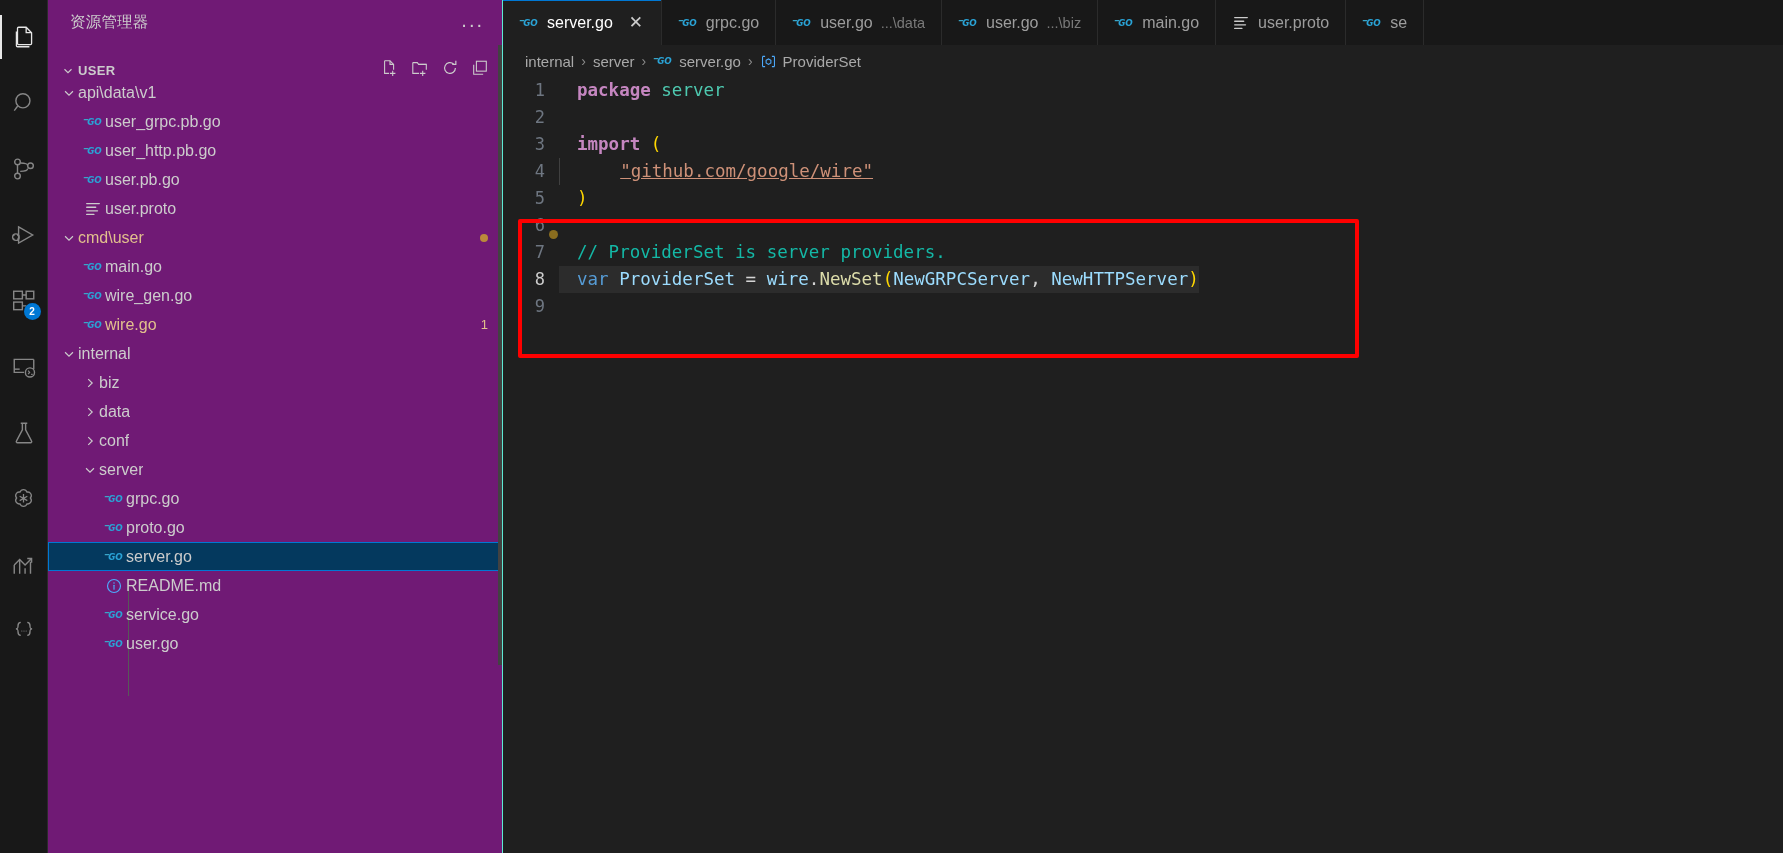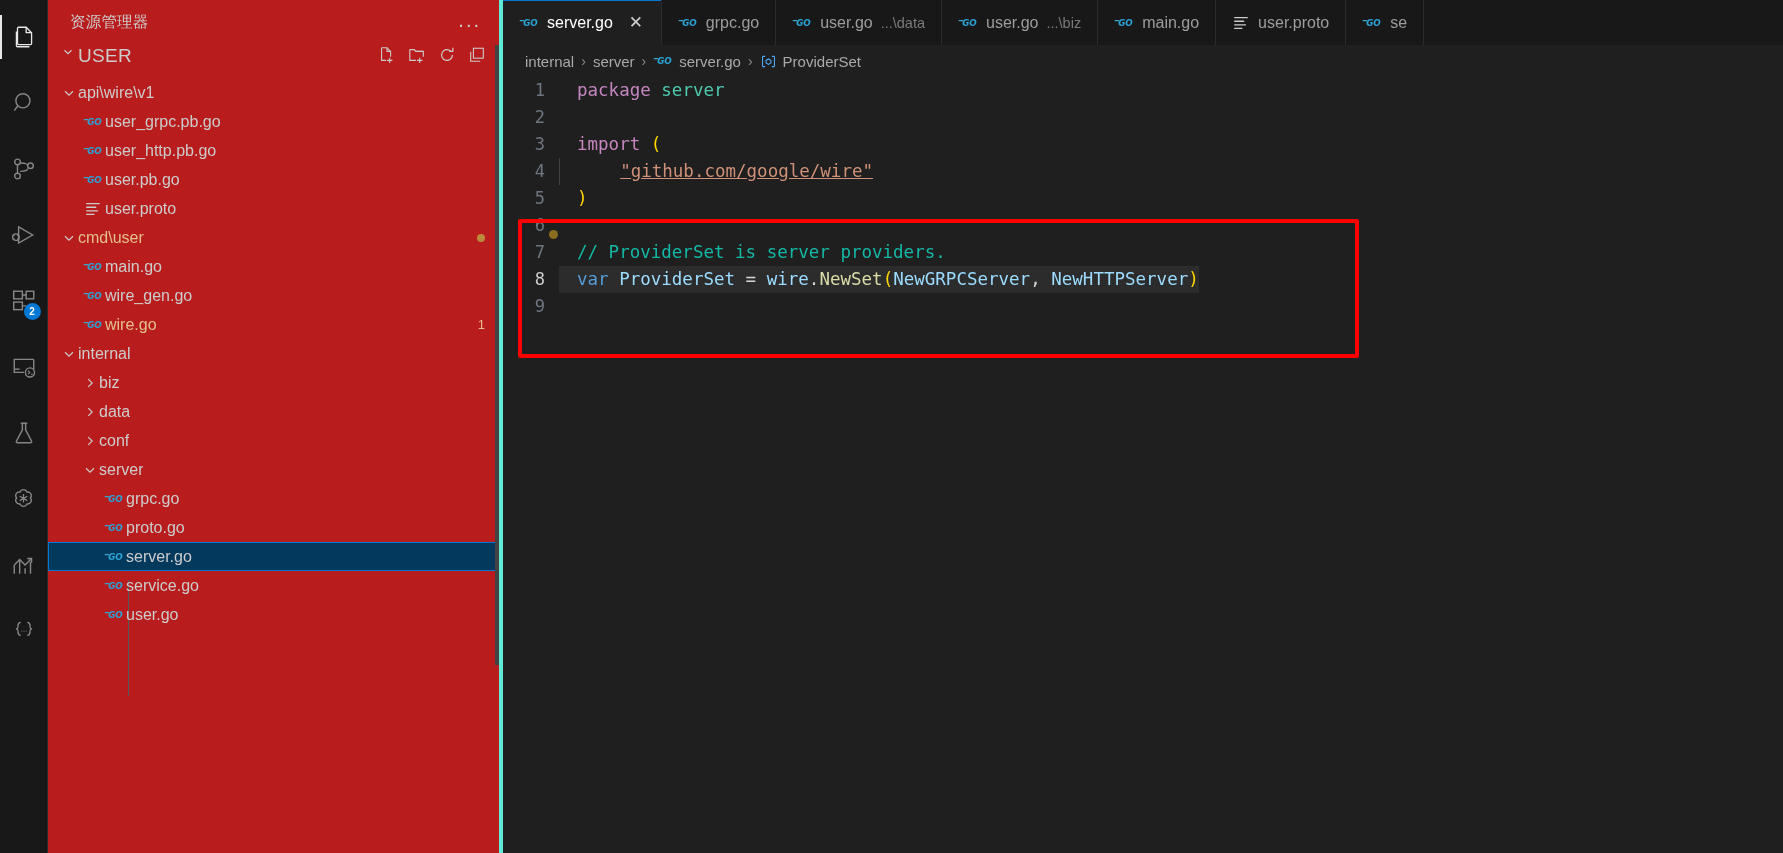--- a/index.html
+++ b/index.html
@@ -31,31 +31,31 @@
     position: absolute; right: 7px; bottom: 14px;
     min-width: 17px; height: 17px; border-radius: 9px;
     background: #0078d4; color: #fff; font-size: 10px; font-weight: 700;
     display: flex; align-items: center; justify-content: center; padding: 0 4px;
     line-height: 1; font-family: "Liberation Sans", sans-serif;
   }
 
   
   .sidebar {
     width: 455px; flex: 0 0 455px; height: 853px;
-    background: #b91c1c; border-right: 4px solid #5eead4;
+    background: #701a75; border-right: 1px solid #5eead4;
     display: flex; flex-direction: column; position: relative;
   }
   .sb-header {
     height: 45px; display: flex; align-items: center; justify-content: space-between;
     padding: 0 10px 0 22px; color: #cccccc; font-size: 15.5px; letter-spacing: .2px;
   }
   .sb-dots { color: #cccccc; font-size: 20px; letter-spacing: 2px; padding: 0 8px 6px 8px; line-height:10px;}
   .sb-section {
-    height: 33px; display: flex; align-items: flex-start; padding-left: 10px;
-    color: #cccccc; font-size: 19px; font-weight: 400; letter-spacing: .35px;
+    height: 33px; display: flex; align-items: flex-end; padding-left: 10px;
+    color: #cccccc; font-size: 13px; font-weight: 700; letter-spacing: .35px;
   }
   .sb-section .chev { width: 20px; display:flex; align-items:center; justify-content:center; color:#cccccc;}
   .sb-actions { margin-left: auto; display: flex; gap: 10px; padding-right: 12px; color:#cccccc; }
   .sb-actions span { display: flex; width: 20px; height: 20px; align-items: center; justify-content: center; }
 
   .tree { flex: 1; overflow: hidden; position: relative; }
   .row {
     height: 29px; display: flex; align-items: center;
     color: #cccccc; font-size: 16px; white-space: nowrap; position: relative;
     padding-right: 14px;
@@ -107,21 +107,21 @@
   .cline { display: flex; height: 27px; align-items: center; white-space: pre; }
   .gutter {
     width: 56px; flex: 0 0 56px; text-align: right; padding-right: 14px;
     color: #6e7681; font-family: "DejaVu Sans Mono", monospace; font-size: 17px;
   }
   .gutter.cur { color: #cccccc; }
   .ctext { padding-left: 18px; position: relative; }
   .ind-guide { border-left: 1px solid #404040; }
 
   
-  .k  { color: #c586c0; }  
+  .k  { color: #c586c0; font-weight: bold; }  
   .kw { color: #569cd6; }  
   .id { color: #4ec9b0; }  
   .str{ color: #ce9178; }
   .cmt{ color: #14b8a6; }
   .par{ color: #ffd700; }
   .fn { color: #dcdcaa; }
   .vr { color: #9cdcfe; }
   .pl { color: #d4d4d4; }
   .link-u { text-decoration: underline; }
 
@@ -296,21 +296,21 @@
 
       <div class="guide" style="left:80px; top:502px; height:116px;"></div>
       <div id="tree-rows">
           <div class="row">
             <span class="ind" style="width: 12px;"></span>
             <span class="chev">
               <svg width="14" height="14" viewBox="0 0 16 16" fill="none" stroke="currentColor" stroke-width="1.35">
                 <path d="M3.5 6l4.5 4.5L12.5 6"></path>
               </svg>
             </span>
-            <span class="lbl">api\wire\v1</span>
+            <span class="lbl">api\data\v1</span>
           </div>
           <div class="row">
             <span class="ind" style="width: 33px;"></span>
             <span class="ficon">
               <svg width="20" height="20" viewBox="0 0 24 24" fill="none" aria-hidden="true">
                 <path d="M1.5 9.2h4.2" stroke="#3aa6c9" stroke-width="1.5" stroke-linecap="round"></path>
                 <text x="5" y="15.5" font-family="DejaVu Sans, sans-serif" font-size="10.5" font-weight="bold" font-style="italic" fill="#2aa3d6">GO</text>
               </svg>
             </span>
             <span class="lbl">user_grpc.pb.go</span>
@@ -452,20 +452,31 @@
           </div>
           <div class="row selected">
             <span class="ind" style="width: 54px;"></span>
             <span class="ficon">
               <svg width="20" height="20" viewBox="0 0 24 24" fill="none" aria-hidden="true">
                 <path d="M1.5 9.2h4.2" stroke="#3aa6c9" stroke-width="1.5" stroke-linecap="round"></path>
                 <text x="5" y="15.5" font-family="DejaVu Sans, sans-serif" font-size="10.5" font-weight="bold" font-style="italic" fill="#2aa3d6">GO</text>
               </svg>
             </span>
             <span class="lbl">server.go</span>
+          </div>
+          <div class="row">
+            <span class="ind" style="width: 54px;"></span>
+            <span class="ficon">
+              <svg width="18" height="18" viewBox="0 0 20 20" fill="none" stroke="#4daafc" stroke-width="1.3">
+                <circle cx="10" cy="10" r="7.2"></circle>
+                <path d="M10 9.2v4.4" stroke-linecap="round"></path>
+                <circle cx="10" cy="6.6" r=".85" fill="#4daafc" stroke="none"></circle>
+              </svg>
+            </span>
+            <span class="lbl">README.md</span>
           </div>
           <div class="row">
             <span class="ind" style="width: 54px;"></span>
             <span class="ficon">
               <svg width="20" height="20" viewBox="0 0 24 24" fill="none" aria-hidden="true">
                 <path d="M1.5 9.2h4.2" stroke="#3aa6c9" stroke-width="1.5" stroke-linecap="round"></path>
                 <text x="5" y="15.5" font-family="DejaVu Sans, sans-serif" font-size="10.5" font-weight="bold" font-style="italic" fill="#2aa3d6">GO</text>
               </svg>
             </span>
             <span class="lbl">service.go</span>

